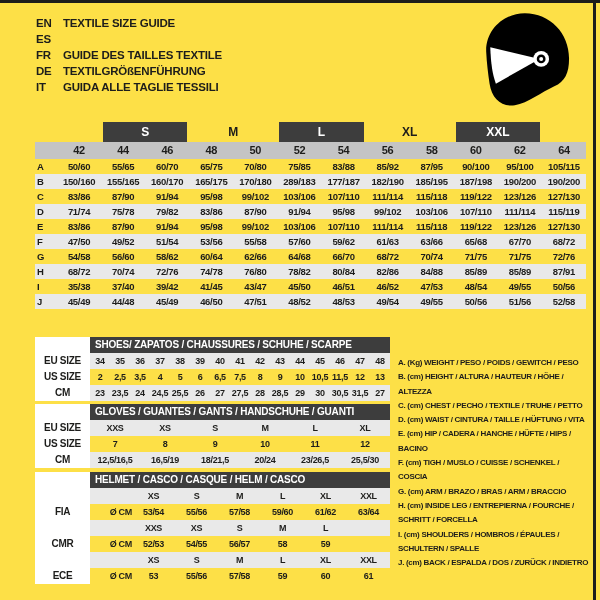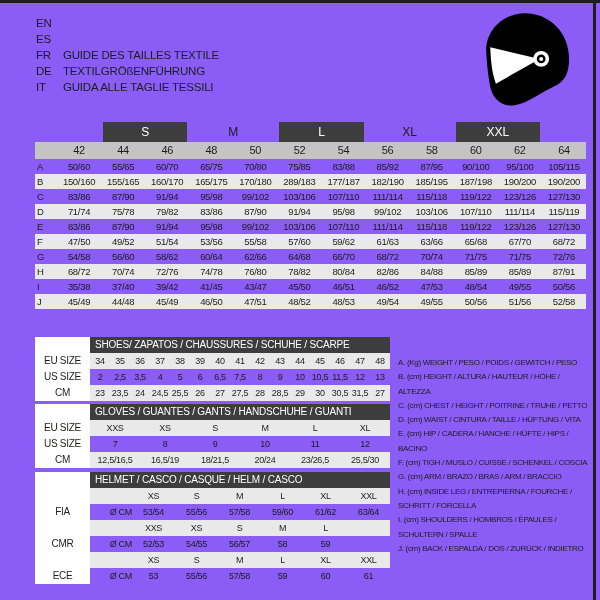--- a/index.html
+++ b/index.html
@@ -1,18 +1,18 @@
 <!DOCTYPE html>
 <html><head>
 <meta charset="utf-8">
 <style>
   * { margin:0; padding:0; box-sizing:border-box; }
   body { background:#888; font-family:"Liberation Sans", sans-serif; }
-  .page { position:relative; width:600px; height:600px; background:#8b5cf6; overflow:hidden;
-          color:#1d1d1b; font-weight:normal; }
+  .page { position:relative; width:600px; height:600px; background:#fde047; overflow:hidden;
+          color:#1d1d1b; font-weight:bold; }
   .top-border { position:absolute; top:0; left:0; width:600px; height:3px; background:#1d1d1b; }
   .right-border { position:absolute; top:0; left:593px; width:3px; height:600px; background:#1d1d1b; }
 
   
   .languages { position:absolute; top:15px; left:36px; }
   .lang-row { display:flex; font-size:11.5px; line-height:16px; letter-spacing:-0.2px; }
   .lang-code { width:27px; }
 
   
   .helmet-icon { position:absolute; top:10px; left:478px; width:100px; height:100px; }
@@ -56,20 +56,21 @@
 </head>
 <body>
 
 <div class="page">
   <div class="top-border"></div>
   <div class="right-border"></div>
 
   <div class="languages">
       <div class="lang-row">
         <span class="lang-code">EN</span>
+        <span class="lang-text">TEXTILE SIZE GUIDE</span>
       </div>
       <div class="lang-row">
         <span class="lang-code">ES</span>
       </div>
       <div class="lang-row">
         <span class="lang-code">FR</span>
         <span class="lang-text">GUIDE DES TAILLES TEXTILE</span>
       </div>
       <div class="lang-row">
         <span class="lang-code">DE</span>
@@ -442,21 +443,21 @@
             <div class="lcell">61</div>
           </div>
         </div>
     </div>
 
   </div>
 
   <div class="legend">
       <div class="legend-line">A. (Kg) WEIGHT / PESO / POIDS / GEWITCH / PESO</div>
       <div class="legend-line">B. (cm) HEIGHT / ALTURA / HAUTEUR / HÖHE / ALTEZZA</div>
-      <div class="legend-line">C. (cm) CHEST / HEIGHT / POITRINE / TRUHE / PETTO</div>
+      <div class="legend-line">C. (cm) CHEST / PECHO / TEXTILE / TRUHE / PETTO</div>
       <div class="legend-line">D. (cm) WAIST / CINTURA / TAILLE / HÜFTUNG / VITA</div>
       <div class="legend-line">E. (cm) HIP / CADERA / HANCHE / HÜFTE / HIPS / BACINO</div>
       <div class="legend-line">F. (cm) TIGH / MUSLO / CUISSE / SCHENKEL / COSCIA</div>
       <div class="legend-line">G. (cm) ARM / BRAZO / BRAS / ARM / BRACCIO</div>
       <div class="legend-line">H. (cm) INSIDE LEG / ENTREPIERNA / FOURCHE / SCHRITT / FORCELLA</div>
       <div class="legend-line">I. (cm) SHOULDERS / HOMBROS / ÉPAULES / SCHULTERN / SPALLE</div>
       <div class="legend-line">J. (cm) BACK / ESPALDA / DOS / ZURÜCK / INDIETRO</div>
     </div>
 </div>
 

